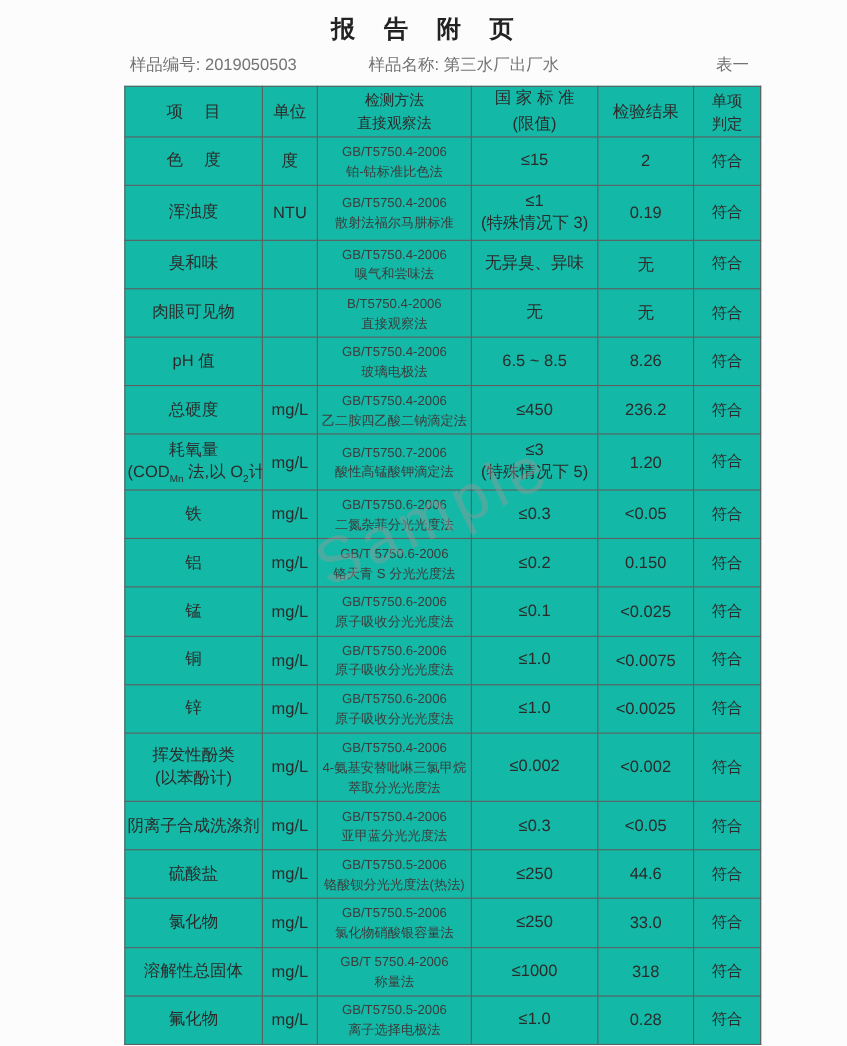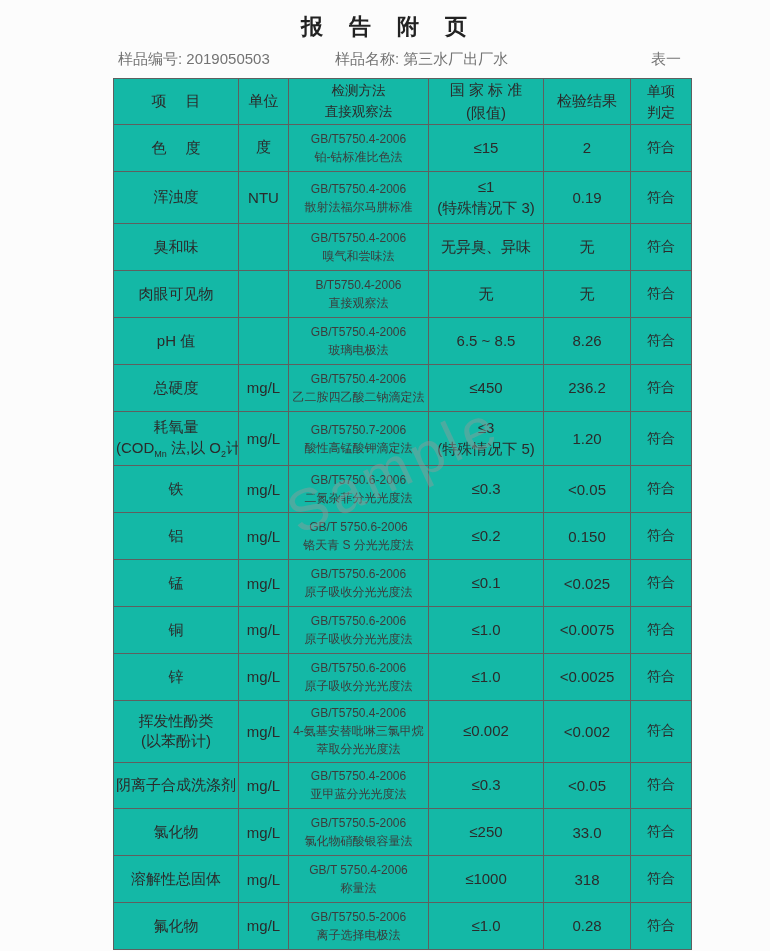--- a/index.html
+++ b/index.html
@@ -258,20 +258,31 @@
         <td class="c-unit">mg/L</td>
         <td class="c-method">
             <div>GB/T5750.4-2006</div>
             <div>亚甲蓝分光光度法</div>
           </td>
         <td class="c-limit">≤0.3</td>
         <td class="c-result">&lt;0.05</td>
         <td class="c-judge">符合</td>
       </tr>
       <tr>
+        <td class="c-item">硫酸盐</td>
+        <td class="c-unit">mg/L</td>
+        <td class="c-method">
+            <div>GB/T5750.5-2006</div>
+            <div>铬酸钡分光光度法(热法)</div>
+          </td>
+        <td class="c-limit">≤250</td>
+        <td class="c-result">44.6</td>
+        <td class="c-judge">符合</td>
+      </tr>
+      <tr>
         <td class="c-item">氯化物</td>
         <td class="c-unit">mg/L</td>
         <td class="c-method">
             <div>GB/T5750.5-2006</div>
             <div>氯化物硝酸银容量法</div>
           </td>
         <td class="c-limit">≤250</td>
         <td class="c-result">33.0</td>
         <td class="c-judge">符合</td>
       </tr>

